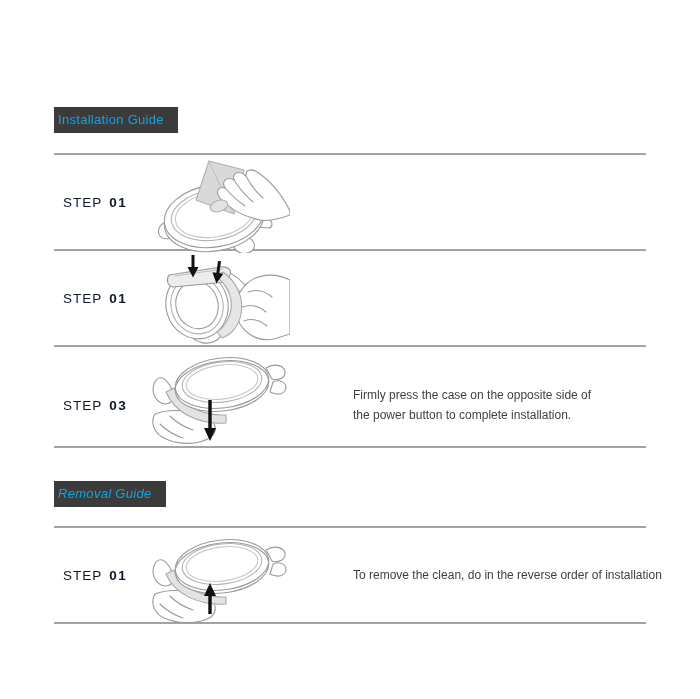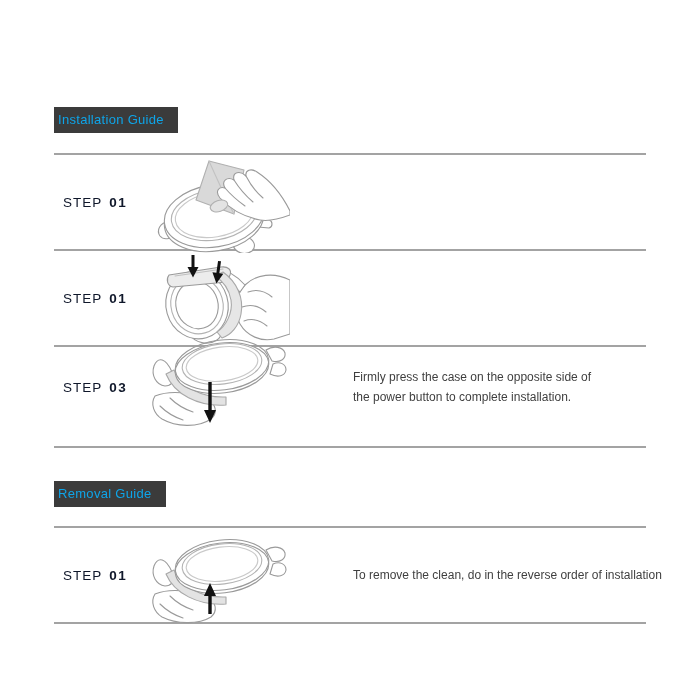--- a/index.html
+++ b/index.html
@@ -13,31 +13,31 @@
   .canvas{position:relative;width:700px;height:699px;background:#ffffff;}
 
   .badge{
     position:absolute;left:54px;
     background:#3b3b3b;color:#0ea5e9;
     font-size:13px;letter-spacing:.3px;
     padding:5px 14px 6px 4px;
     white-space:nowrap;
   }
   .badge.install{top:107px;}
-  .badge.removal{top:481px;}
+  .badge.removal{top:481px;font-style:italic;}
 
   .divider{
     position:absolute;left:54px;width:592px;height:1.5px;
     background:#a3a3a3;
   }
 
   .step-row{position:absolute;left:0;width:700px;}
   .row1{top:154px;height:96px;}
   .row2{top:250px;height:96px;}
-  .row3{top:328px;height:117px;}
+  .row3{top:346px;height:117px;}
   .row4{top:527px;height:96px;}
 
   .step-label{
     position:absolute;left:63px;top:50%;transform:translateY(-50%);
     font-size:13.5px;letter-spacing:1px;color:#0f172a;
     white-space:nowrap;
   }
   .step-label .num{font-weight:bold;margin-left:7px;letter-spacing:1.5px;}
 
   .step-desc{

